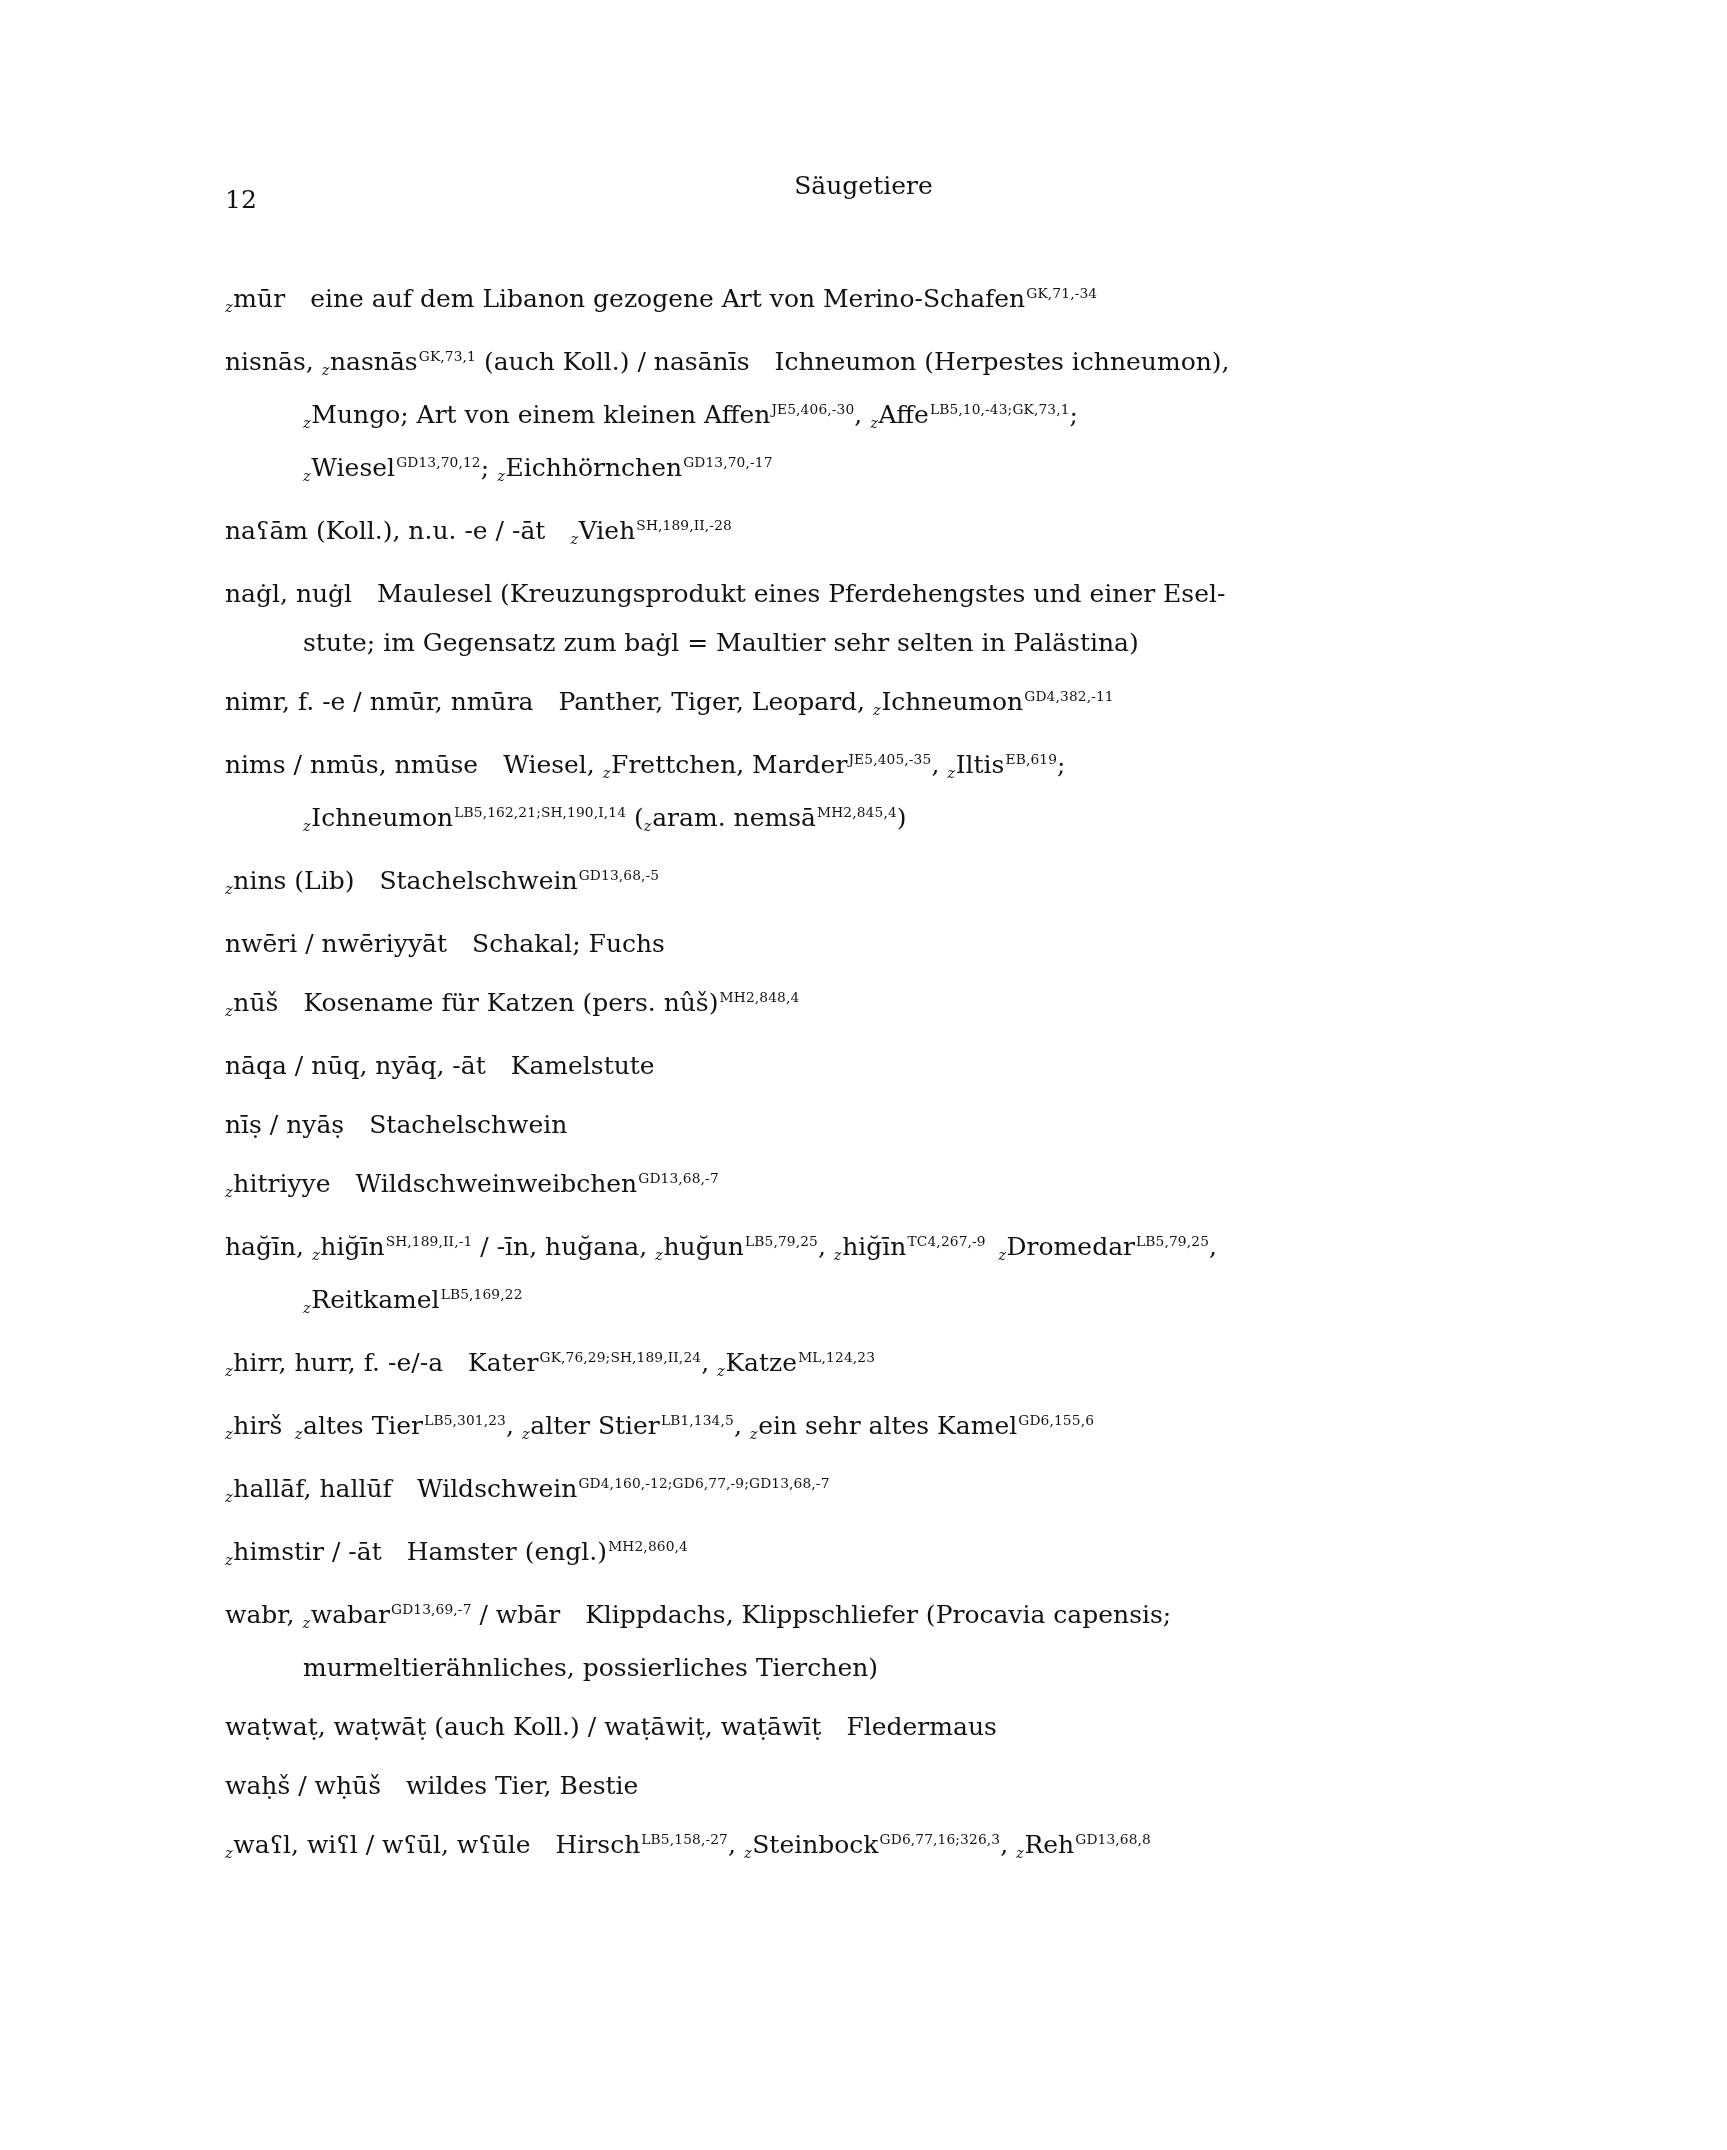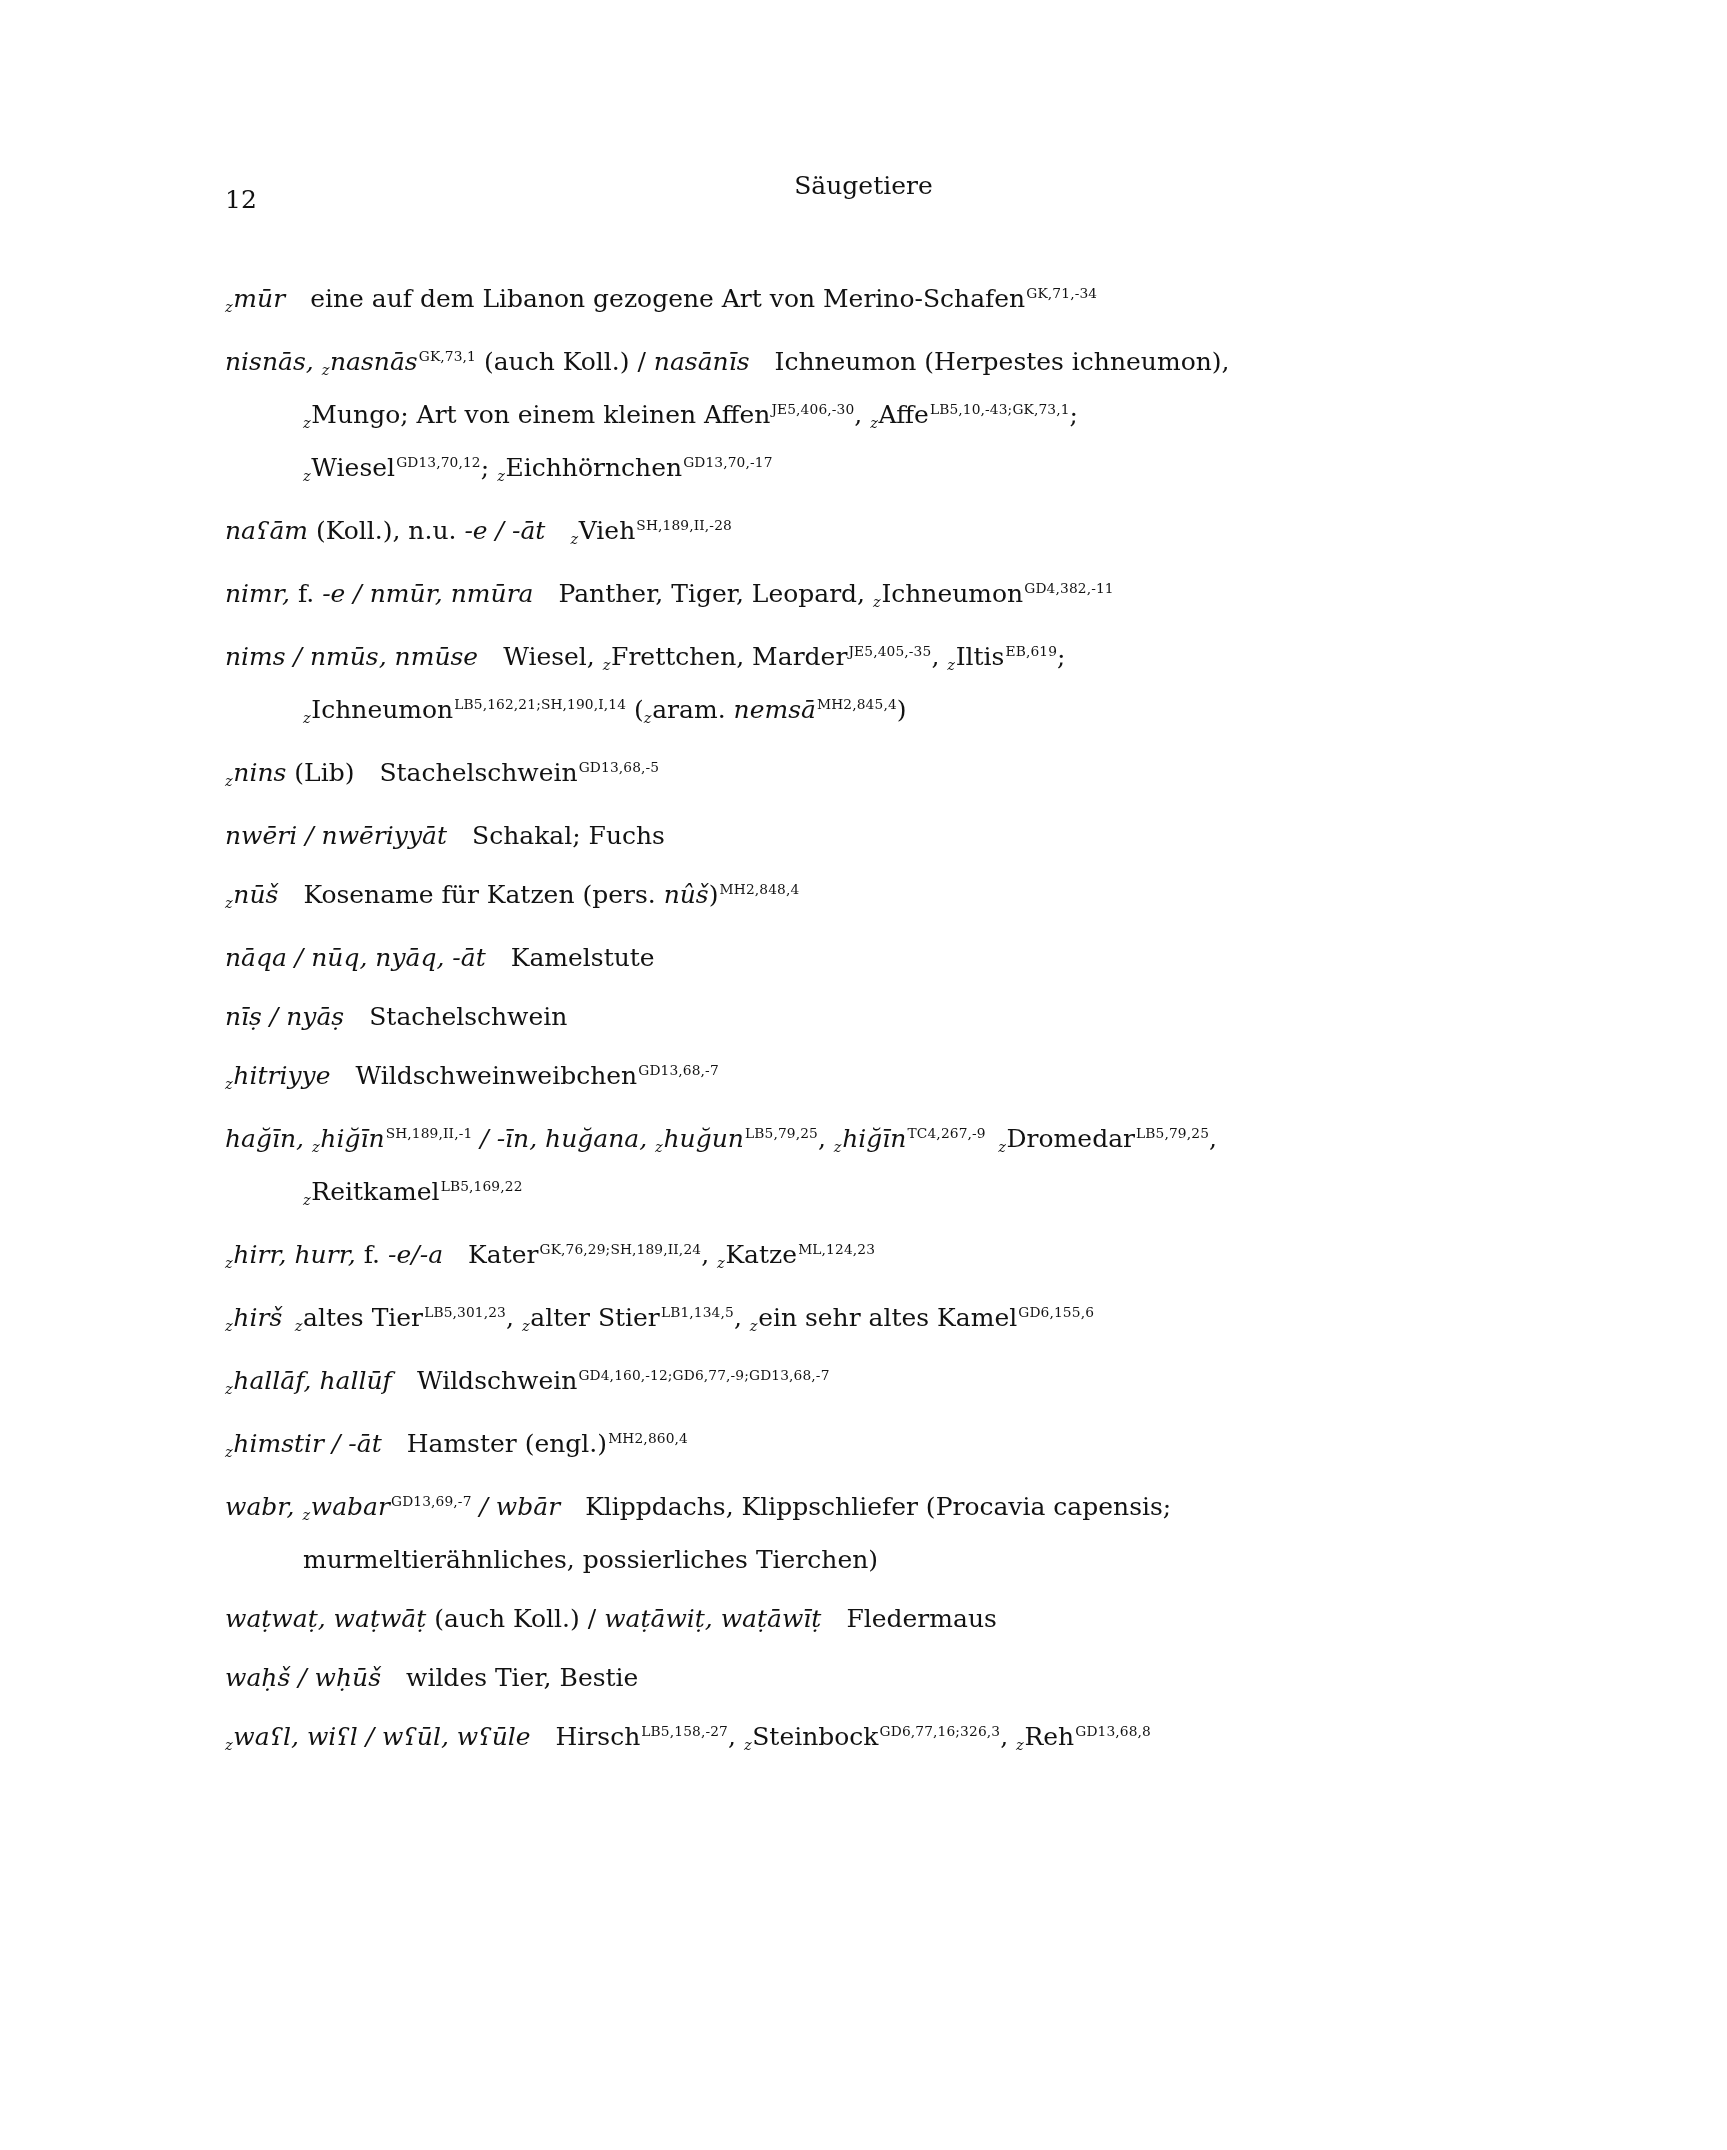--- a/index.html
+++ b/index.html
@@ -22,21 +22,21 @@
     width: 1381px;
     font-size: 25px;
     line-height: 49px;
   }
   p.entry {
     margin: 0 0 10px 0;
     padding-left: 78px;
     text-indent: -78px;
   }
   .seg-n { font-style: normal; }
-  .seg-i { font-style: italic; }
+  .seg-i { }
   .seg-z {
     font-style: italic;
     font-size: 0.58em;
     position: relative;
     top: 0.33em;
     margin-right: 0.05em;
   }
   .seg-sup {
     font-size: 0.55em;
     position: relative;
@@ -56,20 +56,21 @@
 
 <div class="page">
   <header class="page-header">
     <span class="pagenum">12</span>
     <span class="doc-title">Säugetiere</span>
   </header>
   <main class="entries" id="entries">
       <p class="entry"><span class="seg-z">z</span><span class="seg-i">mūr</span><span class="seg-n"> eine auf dem Libanon gezogene Art von Merino-Schafen</span><span class="seg-sup">GK,71,-34</span></p>
       <p class="entry"><span class="seg-i">nisnās, </span><span class="seg-z">z</span><span class="seg-i">nasnās</span><span class="seg-sup">GK,73,1</span><span class="seg-n"> (auch Koll.) / </span><span class="seg-i">nasānīs</span><span class="seg-n"> Ichneumon (Herpestes ichneumon),</span><br><span class="seg-z">z</span><span class="seg-n">Mungo; Art von einem kleinen Affen</span><span class="seg-sup">JE5,406,-30</span><span class="seg-n">, </span><span class="seg-z">z</span><span class="seg-n">Affe</span><span class="seg-sup">LB5,10,-43;GK,73,1</span><span class="seg-n">;</span><br><span class="seg-z">z</span><span class="seg-n">Wiesel</span><span class="seg-sup">GD13,70,12</span><span class="seg-n">; </span><span class="seg-z">z</span><span class="seg-n">Eichhörnchen</span><span class="seg-sup">GD13,70,-17</span></p>
       <p class="entry"><span class="seg-i">naʕām</span><span class="seg-n"> (Koll.), n.u. </span><span class="seg-i">-e / -āt</span><span class="seg-n"> </span><span class="seg-z">z</span><span class="seg-n">Vieh</span><span class="seg-sup">SH,189,II,-28</span></p>
+      <p class="entry"><span class="seg-i">naġl, nuġl</span><span class="seg-n"> Maulesel (Kreuzungsprodukt eines Pferdehengstes und einer Esel-</span><br><span class="seg-n">stute; im Gegensatz zum </span><span class="seg-i">baġl</span><span class="seg-n"> = Maultier sehr selten in Palästina)</span></p>
       <p class="entry"><span class="seg-i">nimr,</span><span class="seg-n"> f. </span><span class="seg-i">-e / nmūr, nmūra</span><span class="seg-n"> Panther, Tiger, Leopard, </span><span class="seg-z">z</span><span class="seg-n">Ichneumon</span><span class="seg-sup">GD4,382,-11</span></p>
       <p class="entry"><span class="seg-i">nims / nmūs, nmūse</span><span class="seg-n"> Wiesel, </span><span class="seg-z">z</span><span class="seg-n">Frettchen, Marder</span><span class="seg-sup">JE5,405,-35</span><span class="seg-n">, </span><span class="seg-z">z</span><span class="seg-n">Iltis</span><span class="seg-sup">EB,619</span><span class="seg-n">;</span><br><span class="seg-z">z</span><span class="seg-n">Ichneumon</span><span class="seg-sup">LB5,162,21;SH,190,I,14</span><span class="seg-n"> (</span><span class="seg-z">z</span><span class="seg-n">aram. </span><span class="seg-i">nemsā</span><span class="seg-sup">MH2,845,4</span><span class="seg-n">)</span></p>
       <p class="entry"><span class="seg-z">z</span><span class="seg-i">nins</span><span class="seg-n"> (Lib) Stachelschwein</span><span class="seg-sup">GD13,68,-5</span></p>
       <p class="entry"><span class="seg-i">nwēri / nwēriyyāt</span><span class="seg-n"> Schakal; Fuchs</span></p>
       <p class="entry"><span class="seg-z">z</span><span class="seg-i">nūš</span><span class="seg-n"> Kosename für Katzen (pers. </span><span class="seg-i">nûš</span><span class="seg-n">)</span><span class="seg-sup">MH2,848,4</span></p>
       <p class="entry"><span class="seg-i">nāqa / nūq, nyāq, -āt</span><span class="seg-n"> Kamelstute</span></p>
       <p class="entry"><span class="seg-i">nīṣ / nyāṣ</span><span class="seg-n"> Stachelschwein</span></p>
       <p class="entry"><span class="seg-z">z</span><span class="seg-i">hitriyye</span><span class="seg-n"> Wildschweinweibchen</span><span class="seg-sup">GD13,68,-7</span></p>
       <p class="entry"><span class="seg-i">hağīn, </span><span class="seg-z">z</span><span class="seg-i">hiğīn</span><span class="seg-sup">SH,189,II,-1</span><span class="seg-i"> / -īn, huğana, </span><span class="seg-z">z</span><span class="seg-i">huğun</span><span class="seg-sup">LB5,79,25</span><span class="seg-n">, </span><span class="seg-z">z</span><span class="seg-i">hiğīn</span><span class="seg-sup">TC4,267,-9</span><span class="seg-n"> </span><span class="seg-z">z</span><span class="seg-n">Dromedar</span><span class="seg-sup">LB5,79,25</span><span class="seg-n">,</span><br><span class="seg-z">z</span><span class="seg-n">Reitkamel</span><span class="seg-sup">LB5,169,22</span></p>
       <p class="entry"><span class="seg-z">z</span><span class="seg-i">hirr, hurr,</span><span class="seg-n"> f. </span><span class="seg-i">-e/-a</span><span class="seg-n"> Kater</span><span class="seg-sup">GK,76,29;SH,189,II,24</span><span class="seg-n">, </span><span class="seg-z">z</span><span class="seg-n">Katze</span><span class="seg-sup">ML,124,23</span></p>

